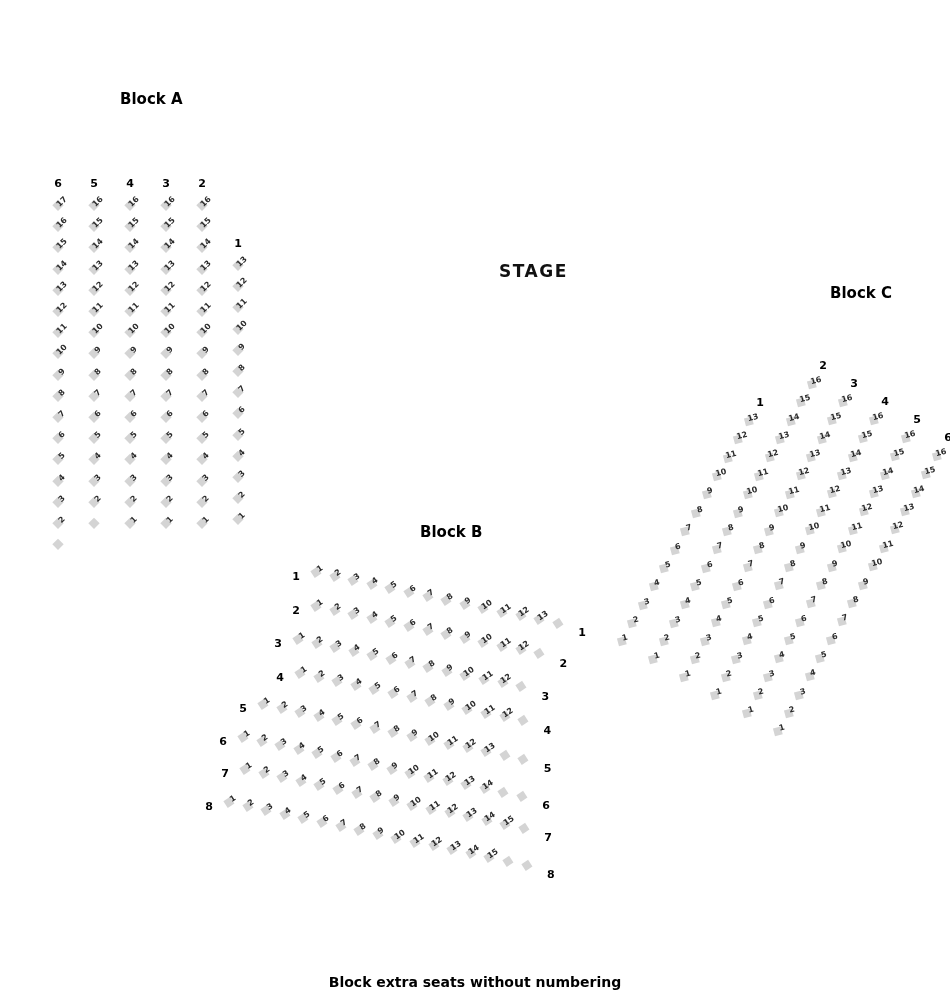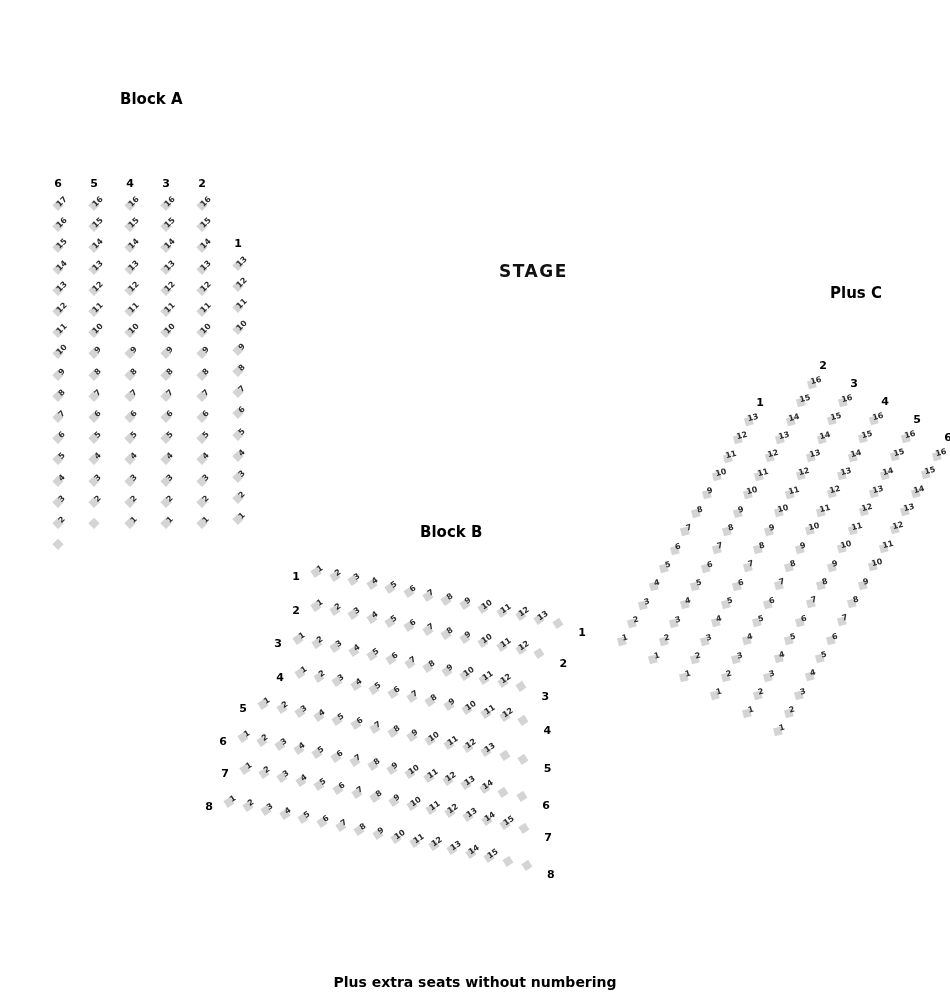--- a/index.html
+++ b/index.html
@@ -40,21 +40,21 @@
     position:absolute; font-size:8px; font-weight:bold;
     line-height:1; white-space:nowrap; color:#2b2b2b;
   }
 </style>
 </head>
 <body>
 
 <div class="canvas">
   <div class="block-title bt-a">Block A</div>
   <div class="block-title bt-b">Block B</div>
-  <div class="block-title bt-c">Plus C</div>
+  <div class="block-title bt-c">Block C</div>
   <div class="stage-label">STAGE</div>
   <div id="seatmap">
       <div>
         <div class="row-label" style="left: 58px; top: 183px; transform: translate(-50%, -50%) rotate(0deg);">6</div>
         <div class="seat" style="left: 58px; top: 205px; transform: translate(-50%, -50%) rotate(45deg); background: rgb(212, 212, 212);"></div>
         <div class="seat-num" style="left: 61.5px; top: 202px; transform: translate(-50%, -50%) rotate(-45deg); color: rgb(43, 43, 43);">17</div>
         <div class="seat" style="left: 58px; top: 226.2px; transform: translate(-50%, -50%) rotate(45deg); background: rgb(212, 212, 212);"></div>
         <div class="seat-num" style="left: 61.5px; top: 223.2px; transform: translate(-50%, -50%) rotate(-45deg); color: rgb(43, 43, 43);">16</div>
         <div class="seat" style="left: 58px; top: 247.4px; transform: translate(-50%, -50%) rotate(45deg); background: rgb(212, 212, 212);"></div>
         <div class="seat-num" style="left: 61.5px; top: 244.4px; transform: translate(-50%, -50%) rotate(-45deg); color: rgb(43, 43, 43);">15</div>
@@ -673,14 +673,14 @@
         <div class="seat" style="left: 809.8px; top: 676.32px; transform: translate(-50%, -50%) rotate(75deg); background: rgb(212, 212, 212);"></div>
         <div class="seat-num" style="left: 813.3px; top: 673.32px; transform: translate(-50%, -50%) rotate(-15deg); color: rgb(43, 43, 43);">4</div>
         <div class="seat" style="left: 799.2px; top: 694.68px; transform: translate(-50%, -50%) rotate(75deg); background: rgb(212, 212, 212);"></div>
         <div class="seat-num" style="left: 802.7px; top: 691.68px; transform: translate(-50%, -50%) rotate(-15deg); color: rgb(43, 43, 43);">3</div>
         <div class="seat" style="left: 788.6px; top: 713.04px; transform: translate(-50%, -50%) rotate(75deg); background: rgb(212, 212, 212);"></div>
         <div class="seat-num" style="left: 792.1px; top: 710.04px; transform: translate(-50%, -50%) rotate(-15deg); color: rgb(43, 43, 43);">2</div>
         <div class="seat" style="left: 778px; top: 731.4px; transform: translate(-50%, -50%) rotate(75deg); background: rgb(212, 212, 212);"></div>
         <div class="seat-num" style="left: 781.5px; top: 728.4px; transform: translate(-50%, -50%) rotate(-15deg); color: rgb(43, 43, 43);">1</div>
       </div>
     </div>
-  <div class="footer-note">Plus extra seats without numbering</div>
+  <div class="footer-note">Block extra seats without numbering</div>
 </div>
 
 </body></html>

